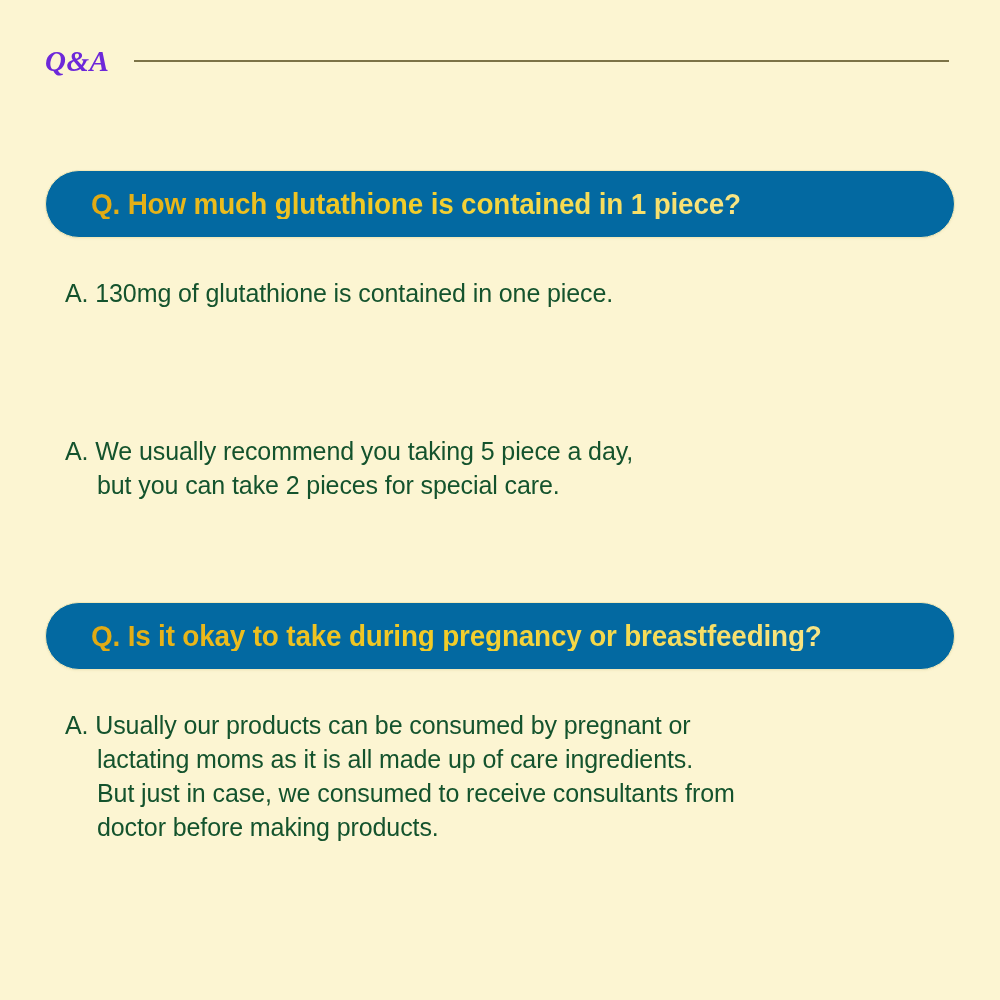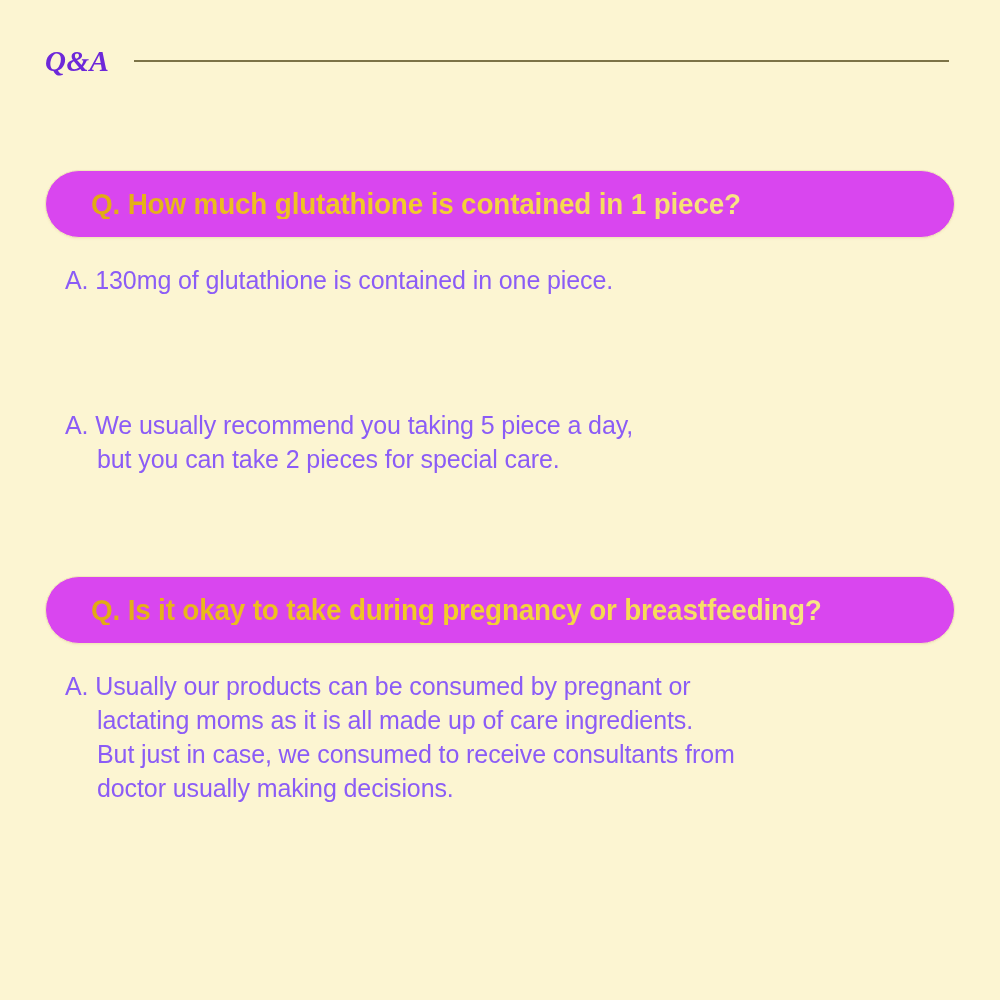--- a/index.html
+++ b/index.html
@@ -63,21 +63,21 @@
   .qa-block {
     position: relative;
     width: 1000px;
   }
 
   .question-pill {
     position: relative;
     margin-left: 45px;
     width: 910px;
     height: 68px;
-    background: #d946ef;
+    background: #0369a1;
     border: 1px solid #f2e9b8;
     border-radius: 40px;
     box-sizing: border-box;
     display: flex;
     align-items: center;
     padding-left: 45px;
     padding-right: 30px;
     box-shadow: 0 1px 2px rgba(180, 160, 70, 0.10);
   }
 
@@ -92,24 +92,24 @@
     transform-origin: left center;
     background-image: linear-gradient(100deg, #e0a913 0%, #edbe1e 22%, #f2cc27 48%, #f6da4f 72%, #f8e587 100%);
     -webkit-background-clip: text;
     background-clip: text;
     color: transparent;
     -webkit-text-fill-color: transparent;
   }
 
   .answer {
     margin-left: 65px;
-    margin-top: 25px;
+    margin-top: 38px;
     font-family: "Liberation Sans", sans-serif;
     font-size: 25px;
-    color: #8b5cf6;
+    color: #14532d;
     line-height: 1.36;
     letter-spacing: -0.1px;
   }
   .answer-line {
     white-space: nowrap;
   }
   .answer-line.indented {
     padding-left: 32px;
   }
 
@@ -149,18 +149,18 @@
     <div class="gap-2"></div>
 
     <div class="qa-block">
       <div class="question-pill">
         <span class="question-text">Q. Is it okay to take during pregnancy or breastfeeding?</span>
       </div>
       <div class="answer">
         <div class="answer-line">A. Usually our products can be consumed by pregnant or</div>
         <div class="answer-line indented">lactating moms as it is all made up of care ingredients.</div>
         <div class="answer-line indented">But just in case, we consumed to receive consultants from</div>
-        <div class="answer-line indented">doctor usually making decisions.</div>
+        <div class="answer-line indented">doctor before making products.</div>
       </div>
     </div>
 
   </div>
 </div>
 
 </body></html>

